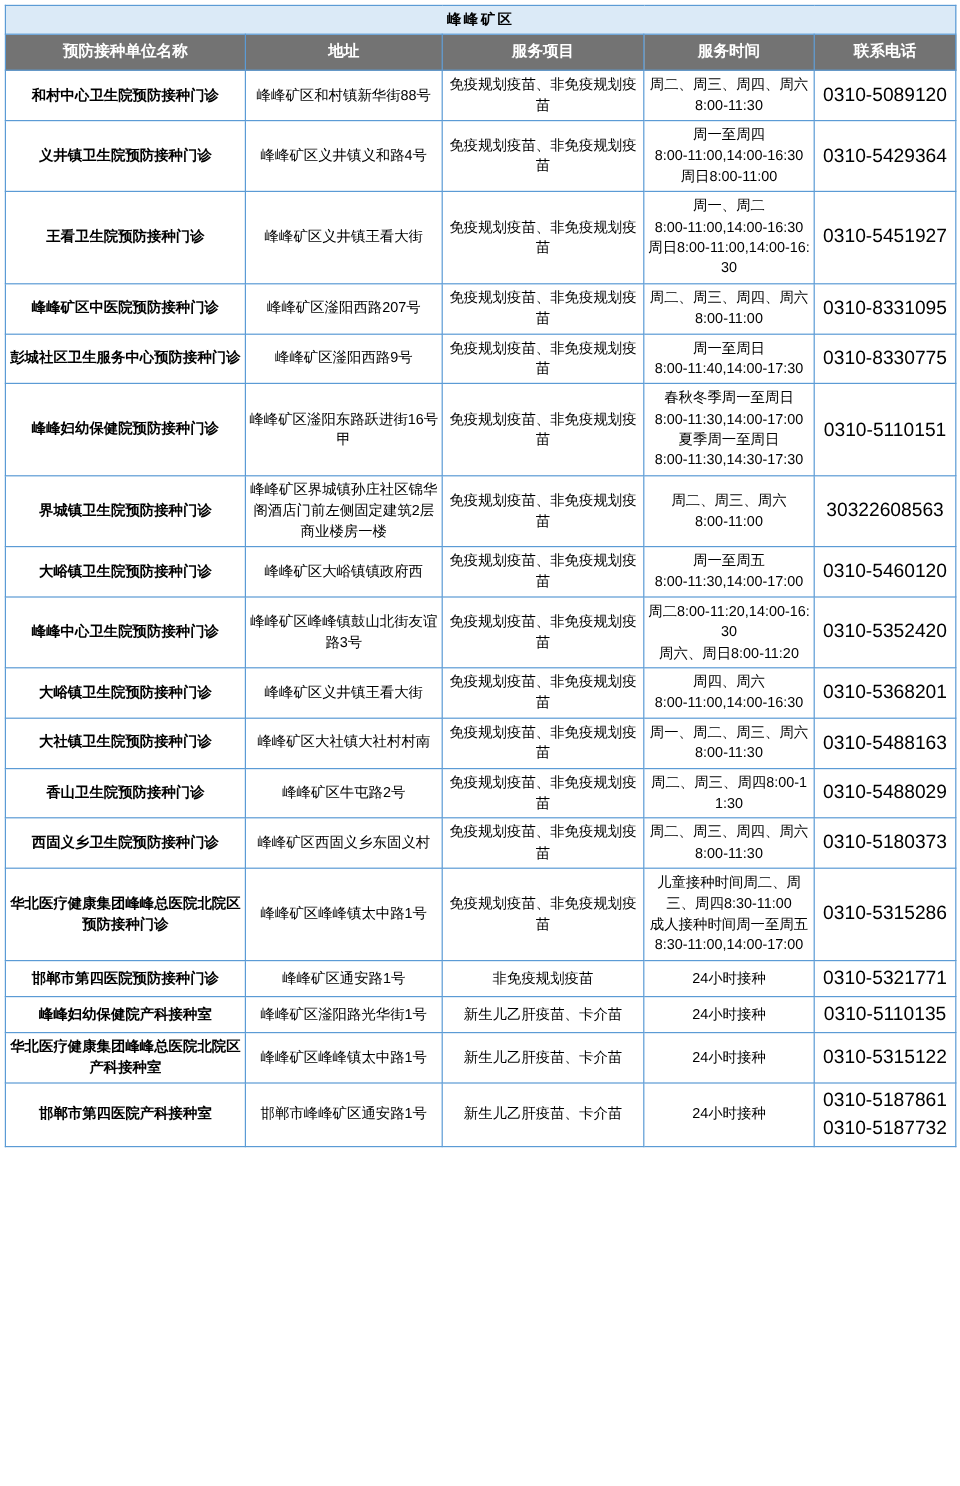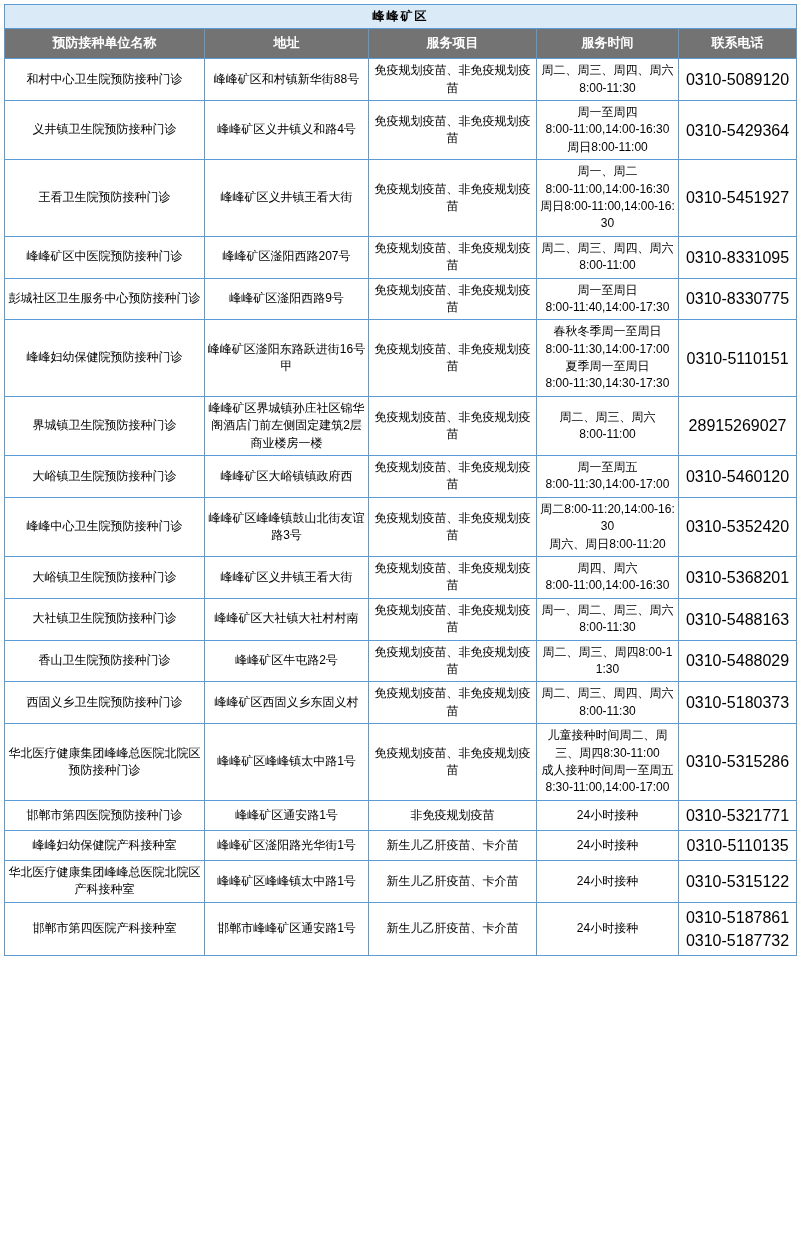--- a/index.html
+++ b/index.html
@@ -41,20 +41,21 @@
   }
   thead tr.head-row th {
     background: #737373;
     color: #ffffff;
     font-weight: bold;
     font-size: 13px;
     padding: 5px 2px;
   }
   tbody td.name-col {
     font-size: 12px;
+    font-weight: bold;
   }
   tbody td.addr-col {
     font-size: 12px;
   }
   tbody td.item-col {
     font-size: 12px;
   }
   tbody td.time-col {
     font-size: 12px;
     text-align: center;
@@ -144,21 +145,21 @@
 夏季周一至周日
 8:00-11:30,14:30-17:30</td>
         <td class="phone-col multiline">0310-5110151</td>
       </tr>
       <tr>
         <td class="name-col">界城镇卫生院预防接种门诊</td>
         <td class="addr-col">峰峰矿区界城镇孙庄社区锦华阁酒店门前左侧固定建筑2层商业楼房一楼</td>
         <td class="item-col">免疫规划疫苗、非免疫规划疫苗</td>
         <td class="time-col multiline">周二、周三、周六
 8:00-11:00</td>
-        <td class="phone-col multiline">28915269027</td>
+        <td class="phone-col multiline">30322608563</td>
       </tr>
       <tr>
         <td class="name-col">大峪镇卫生院预防接种门诊</td>
         <td class="addr-col">峰峰矿区大峪镇镇政府西</td>
         <td class="item-col">免疫规划疫苗、非免疫规划疫苗</td>
         <td class="time-col multiline">周一至周五
 8:00-11:30,14:00-17:00</td>
         <td class="phone-col multiline">0310-5460120</td>
       </tr>
       <tr>

